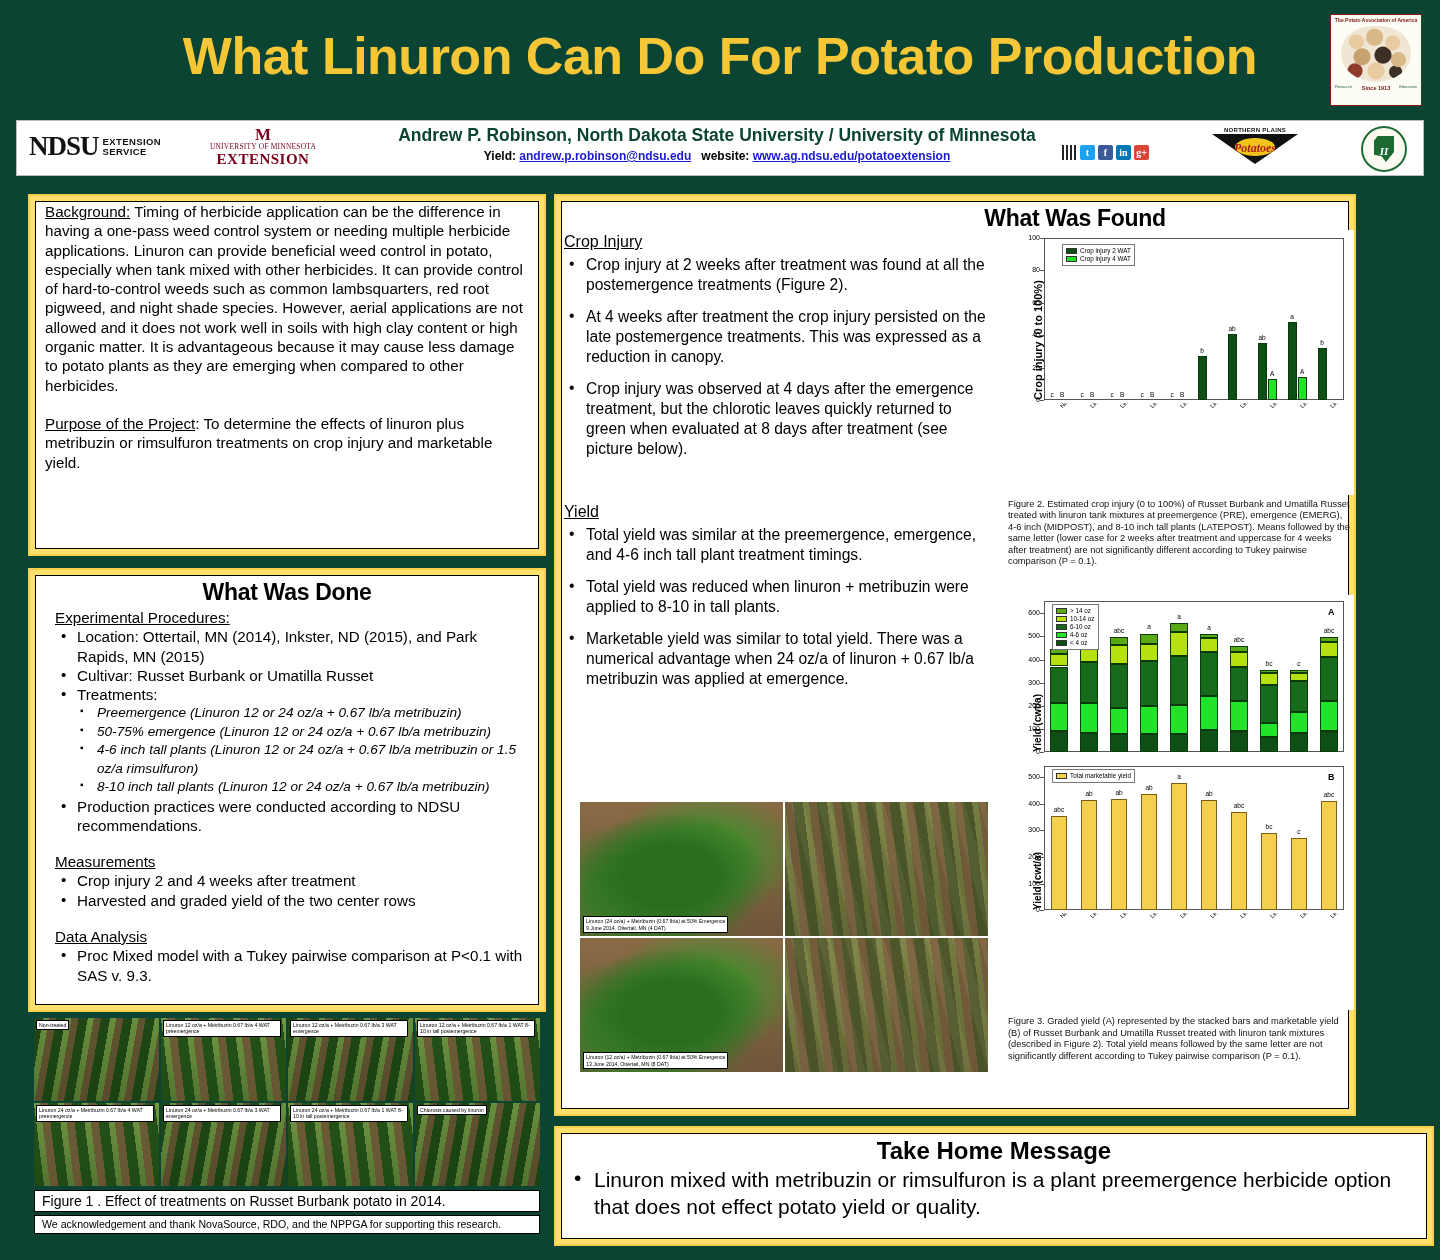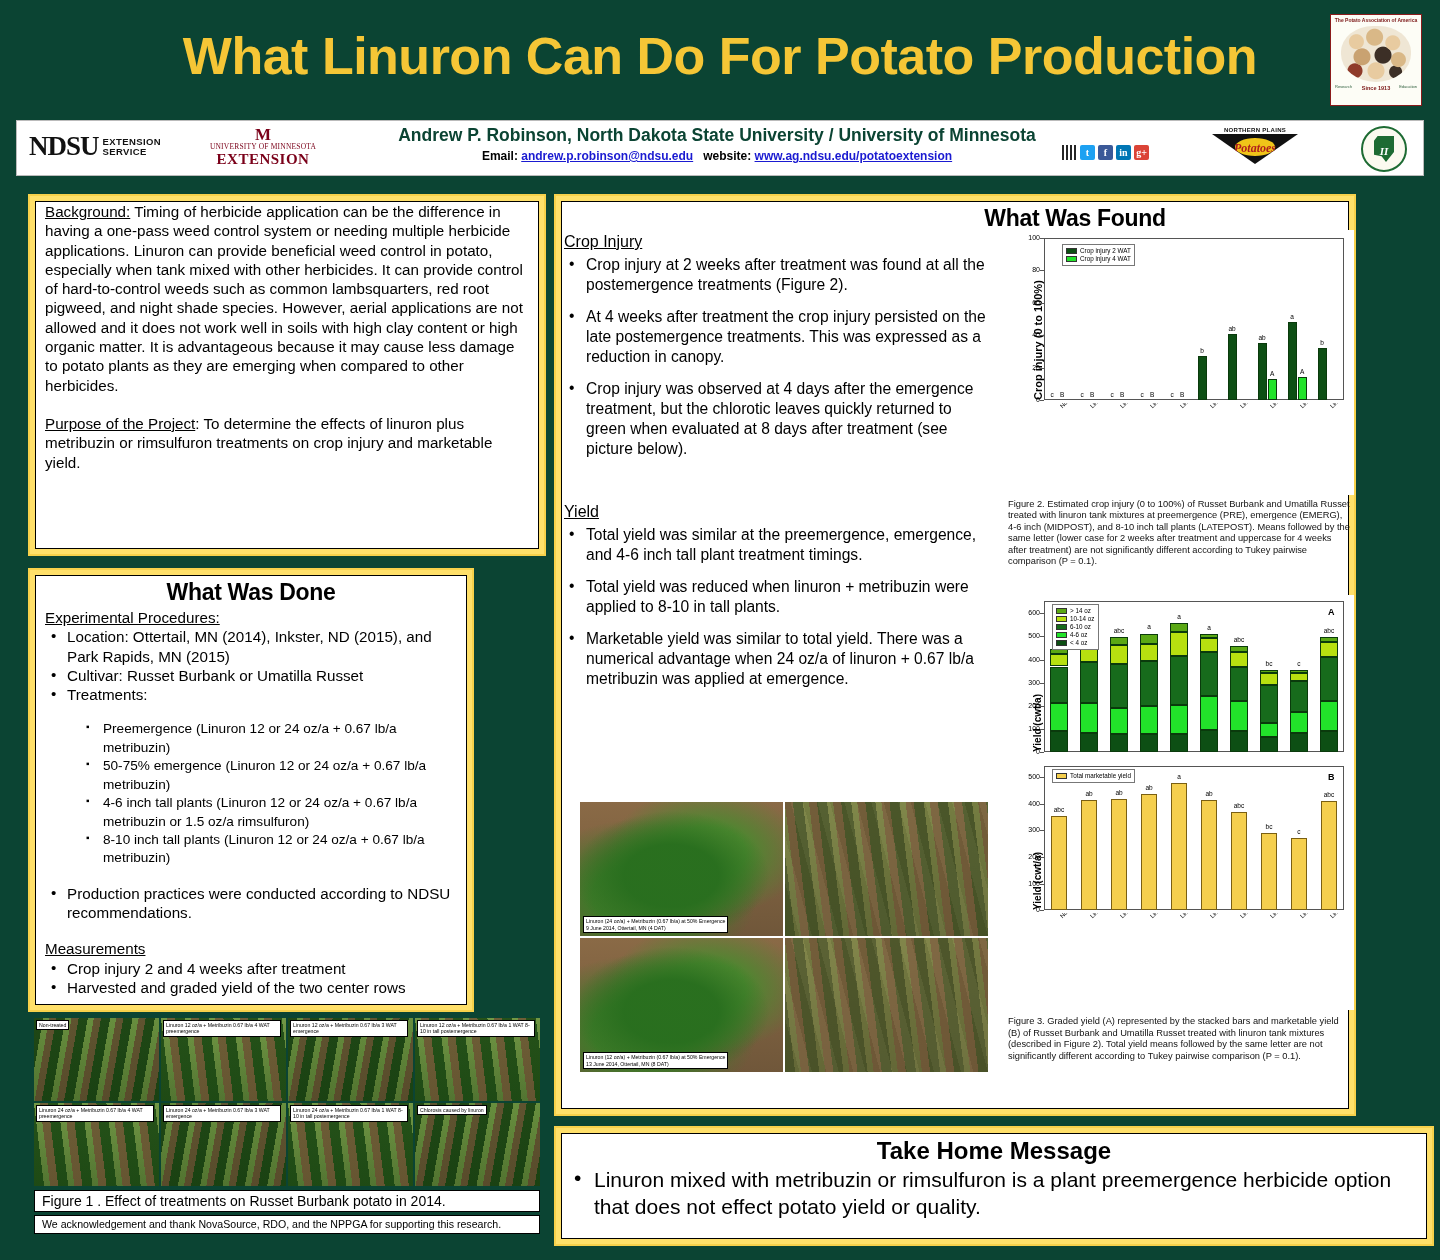--- a/index.html
+++ b/index.html
@@ -75,31 +75,31 @@
   .mnseal .mnstate { position:absolute; left:50%; top:50%; transform:translate(-50%,-50%);
      width:20px; height:26px; background:#1d6b33; clip-path:polygon(18% 0,100% 0,100% 62%,60% 100%,38% 78%,0 72%,0 18%);}
   .mnseal .mnii { position:absolute; left:50%; top:54%; transform:translate(-50%,-50%); color:#fff; font-size:11px; font-weight:bold; font-family:"Liberation Serif",serif;font-style:italic;}
 
   
   .panel { position:absolute; background:#ffe06a; border:2px solid #f7d14b; padding:5px; }
   .panel-inner { background:#fff; border:1px solid #000; width:100%; height:100%; overflow:hidden; }
   .sec-title { text-align:center; font-size:23px; font-weight:bold; margin:3px 0 2px; letter-spacing:-.3px;}
 
   .p-reason { left:28px; top:194px; width:518px; height:362px; }
-  .p-done   { left:28px; top:568px; width:446px; height:444px; }
+  .p-done   { left:28px; top:568px; width:518px; height:444px; }
   .p-found  { left:554px; top:194px; width:802px; height:922px; }
   .p-take   { left:554px; top:1126px; width:880px; height:120px; }
 
   .body-txt { font-size:15.2px; line-height:19.3px; padding:0 9px 0 9px; text-align:left; }
   .u { text-decoration:underline; }
-  .bl { padding:0 9px 0 9px; font-size:15.2px; line-height:19.3px; }
+  .bl { padding:0 9px 0 19px; font-size:15.2px; line-height:19.3px; }
   ul.b1 { list-style:none; margin:0; padding:0; }
   ul.b1 > li { position:relative; padding-left:22px; margin:0 0 0 0; }
   ul.b1 > li:before { content:"•"; position:absolute; left:6px; top:-1px; }
-  ul.b2 { list-style:none; margin:16px; padding:0 0 0 22px; }
+  ul.b2 { list-style:none; margin:0; padding:0 0 0 22px;font-style:italic; }
   ul.b2 > li { position:relative; padding-left:20px; font-size:13.6px; line-height:18.4px; }
   ul.b2 > li:before { content:"▪"; position:absolute; left:3px; top:-2px; font-size:10px;}
 
   
   .found-left { position:absolute; left:0; top:34px; width:440px; }
   .found-right{ position:absolute; left:448px; top:34px; width:350px; }
   .found-left .sub { font-size:16px; margin:3px 0 4px 8px; text-decoration:underline; }
   .found-left ul.fb { list-style:none; margin:0; padding:0 10px 0 8px; }
   .found-left ul.fb > li { position:relative; padding-left:22px; font-size:15.6px; line-height:20px; margin-bottom:12px; }
   .found-left ul.fb > li:before { content:"•"; position:absolute; left:5px; top:-1px; }
@@ -184,21 +184,21 @@
       </div>
     </div>
     <div class="umn">
       <div class="m">M</div>
       <div class="u1">UNIVERSITY OF MINNESOTA</div>
       <div class="u2">EXTENSION</div>
     </div>
     <div class="author">
       <div class="a1">Andrew P. Robinson, North Dakota State University / University of Minnesota</div>
       <div class="a2">
-        <span>Email:</span>
+        <span>Yield:</span>
         <a href="#">andrew.p.robinson@ndsu.edu</a>
         &nbsp;&nbsp;<span>website:</span>
         <a href="#">www.ag.ndsu.edu/potatoextension</a>
       </div>
     </div>
     <div class="socials">
       <div class="qr"></div>
       <div class="sq tw">t</div>
       <div class="sq fb">f</div>
       <div class="sq li">in</div>

